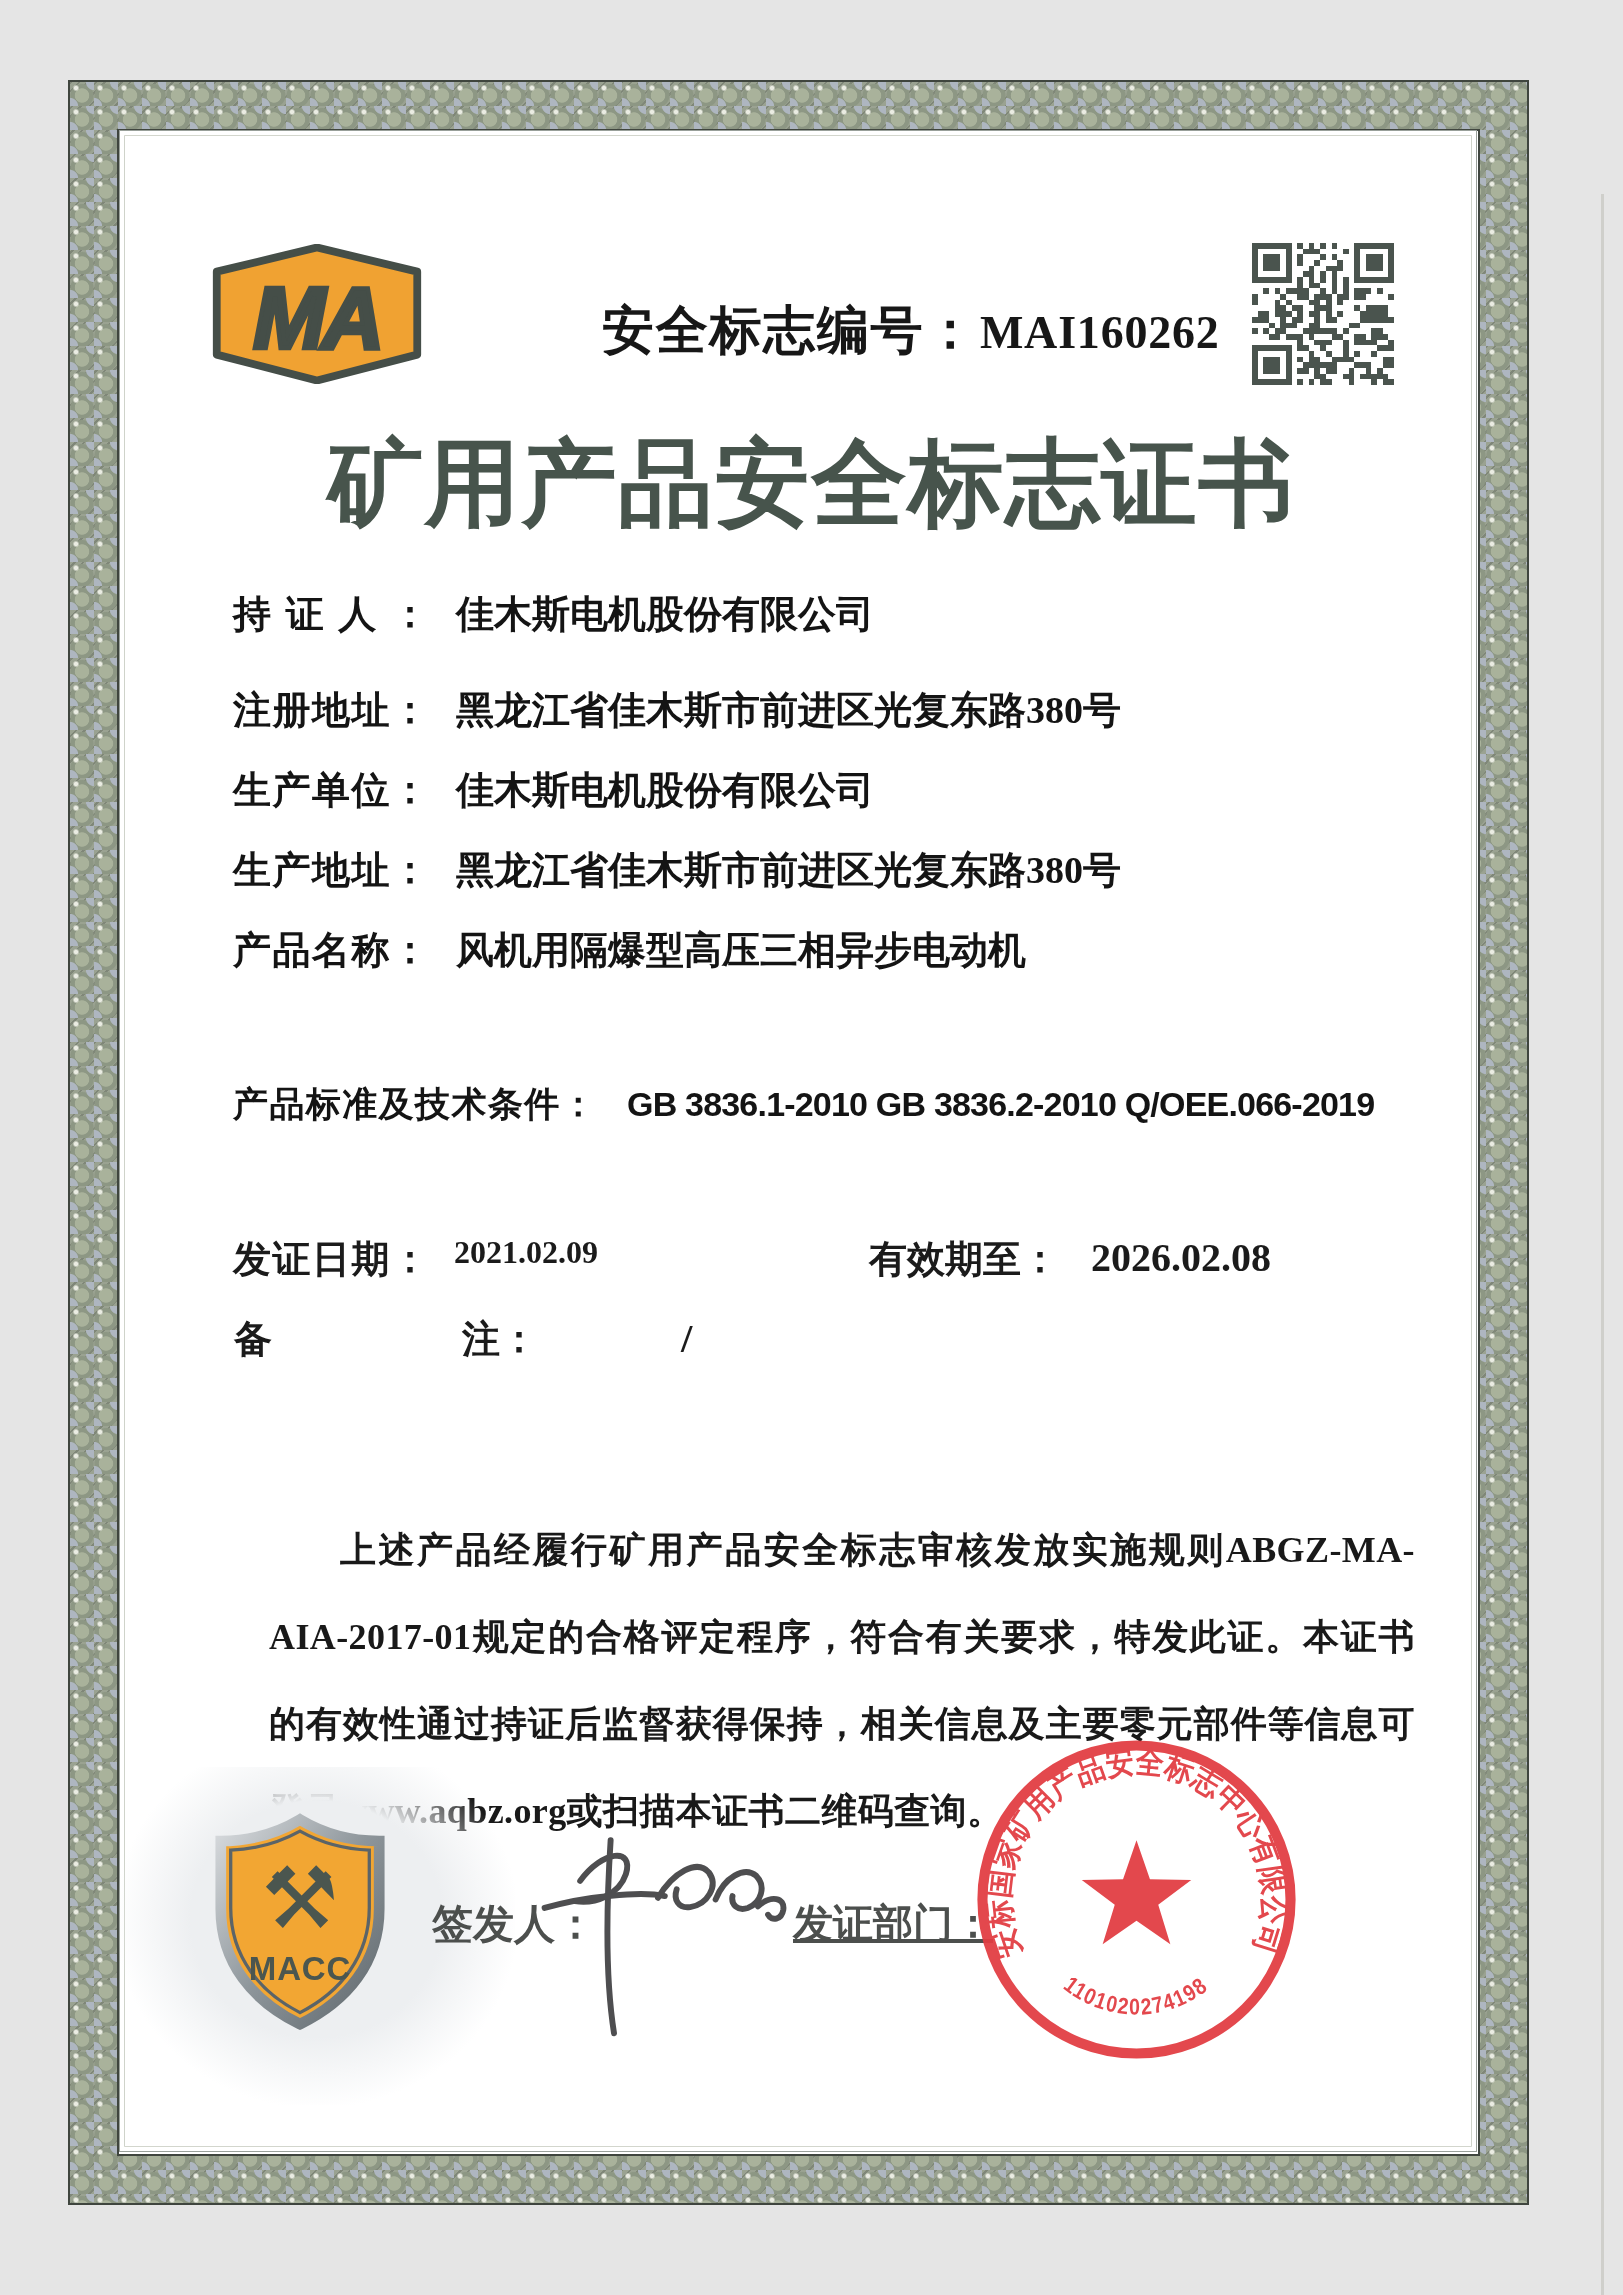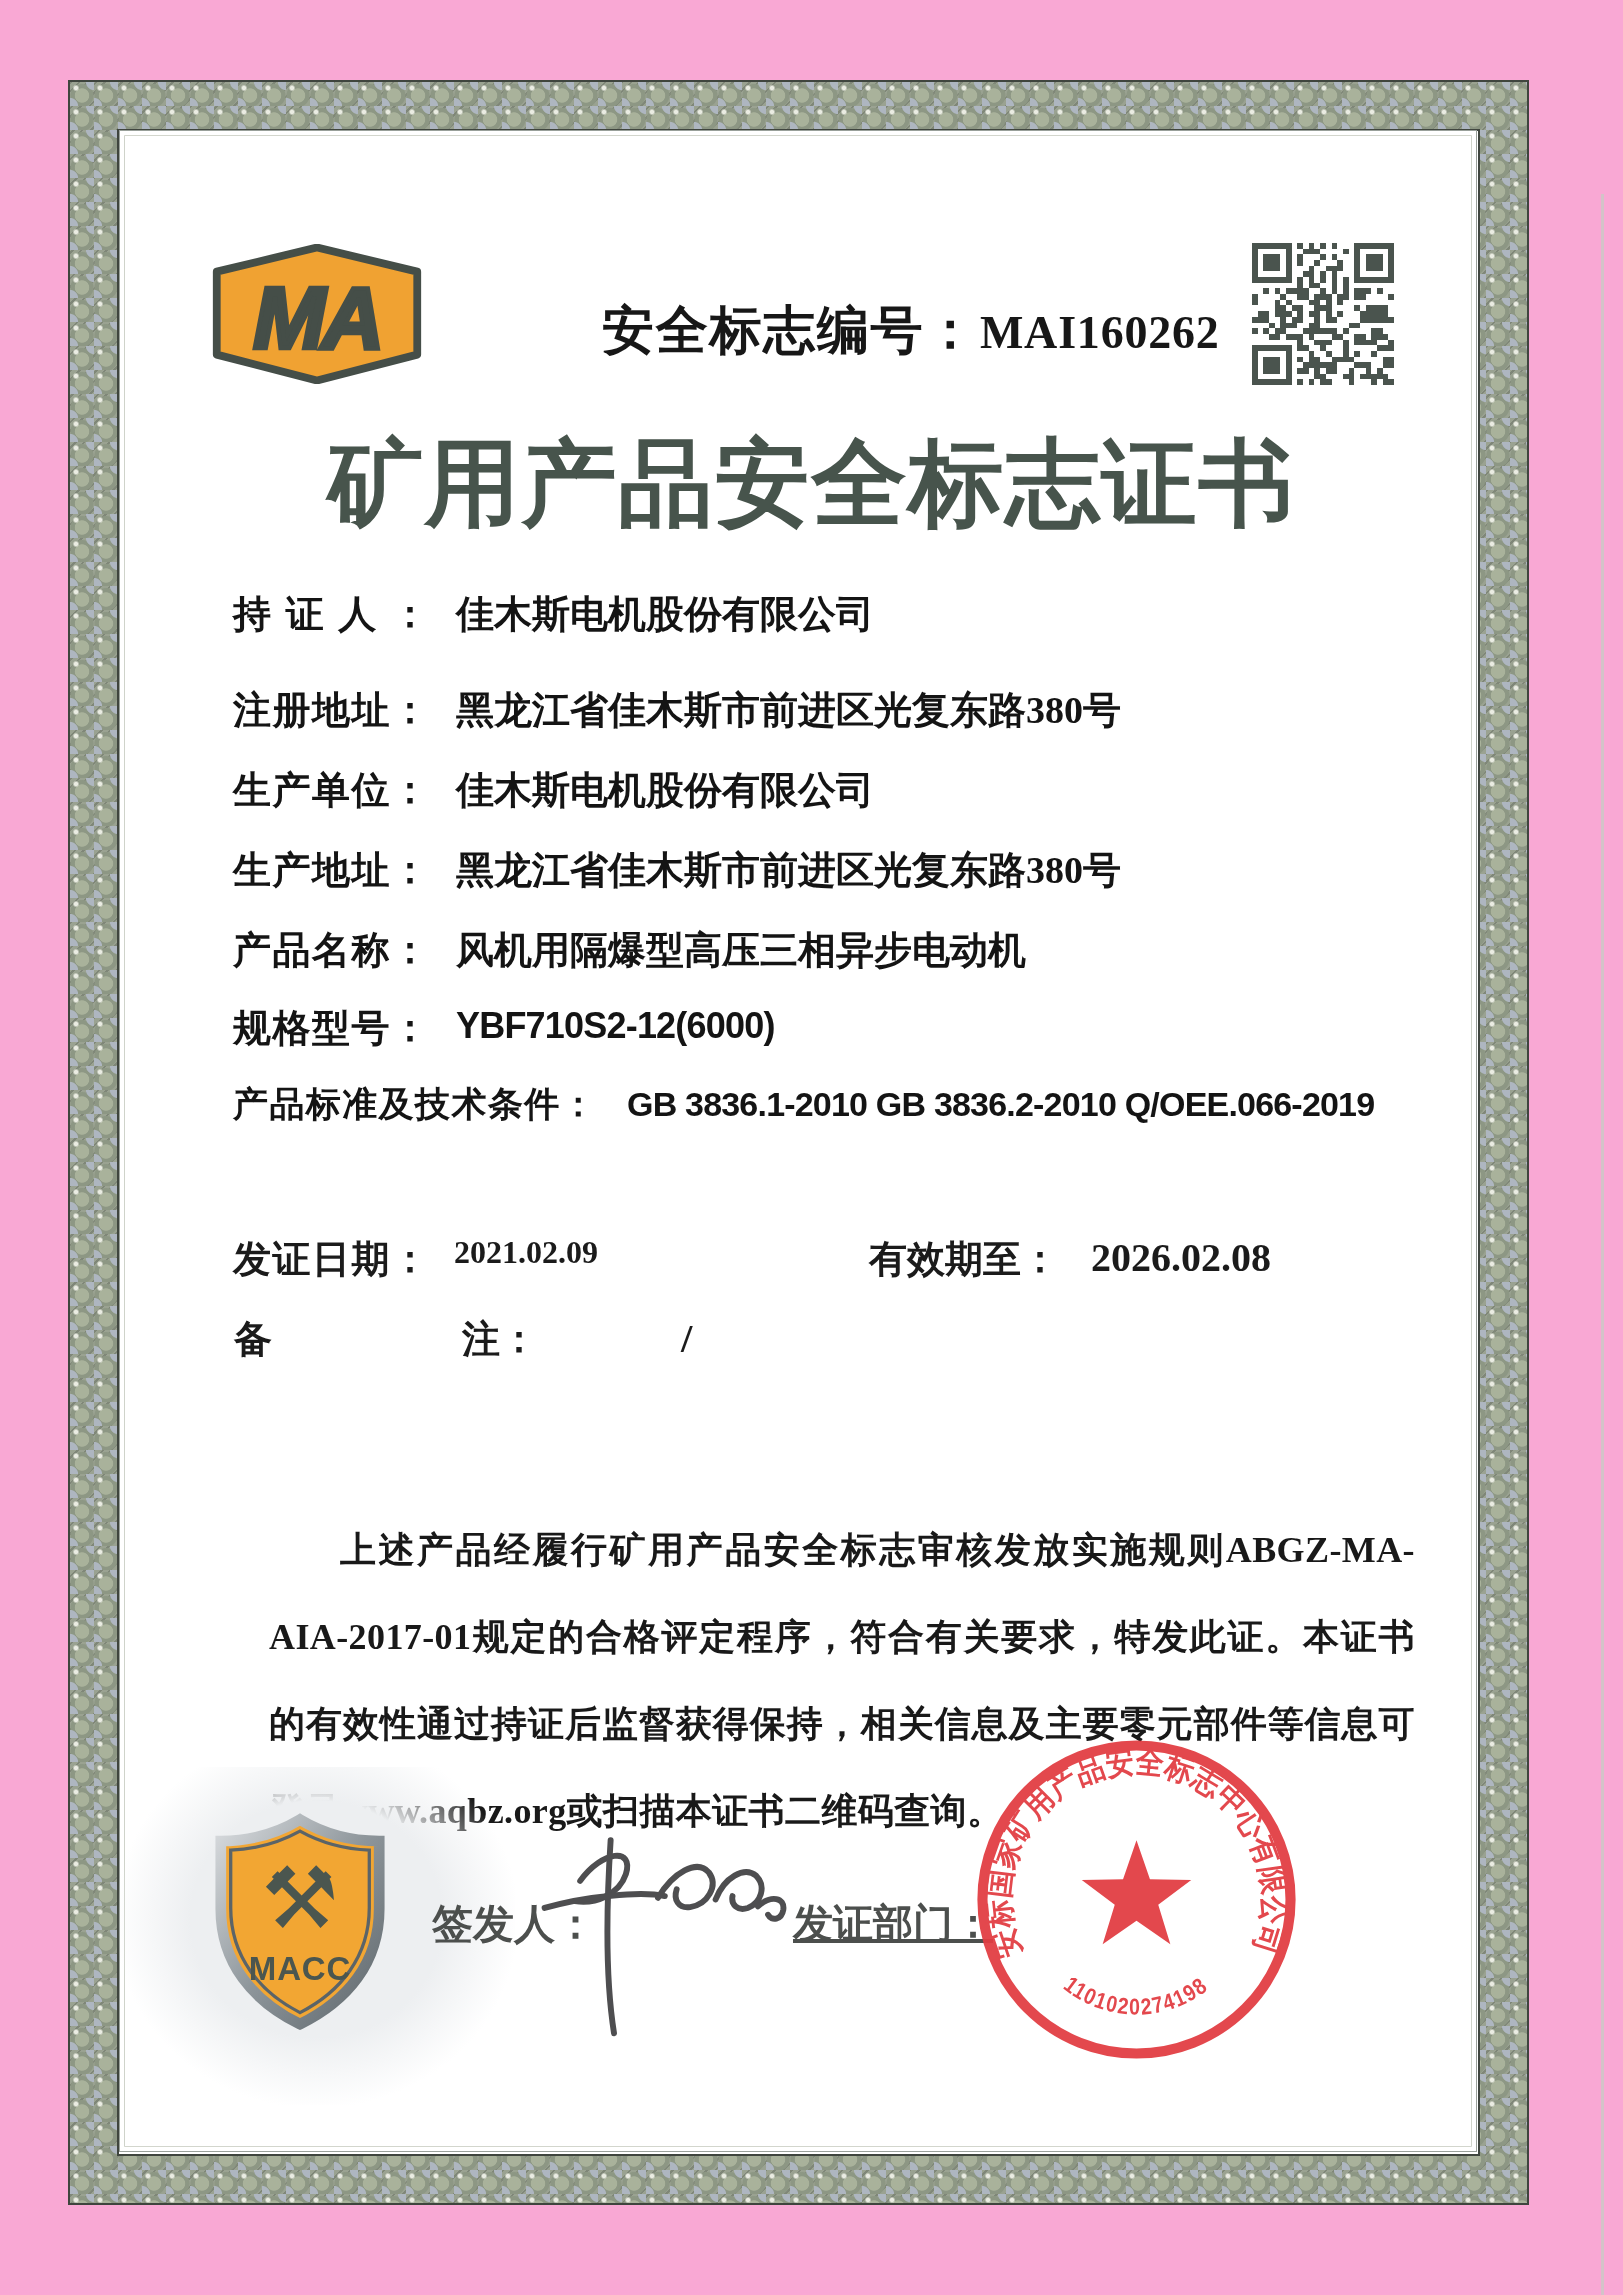--- a/index.html
+++ b/index.html
@@ -1,16 +1,16 @@
 <!DOCTYPE html>
 <html style="font-size:13.5px"><head>
 <meta charset="utf-8">
 <style>
   html,body{margin:0;padding:0;background:#ffffff;}
-  .page{position:relative;width:1623px;height:2295px;background:#f9a8d4;overflow:hidden;
+  .page{position:relative;width:1623px;height:2295px;background:#e5e5e5;overflow:hidden;
         font-family:"Liberation Serif","DejaVu Serif",serif;color:#1b1b1b;}
 
   
   .band{position:absolute;left:68px;top:80px;width:1461px;height:2125px;box-sizing:border-box;
         border:2.5px solid #3f453e;
         background-color:#9aa291;
         background-image:
           radial-gradient(circle at 6px 6px, rgba(250,250,242,.85) 0 1.7px, rgba(250,250,242,0) 3.4px),
           radial-gradient(circle at 0px 24px, #aeb6c0 0 7.6px, rgba(174,182,192,0) 8.5px),
           radial-gradient(circle at 24px 0px, #aeb6c0 0 7.6px, rgba(174,182,192,0) 8.5px),
@@ -316,22 +316,20 @@
   <div class="row" style="top:589px">
     <span class="lbl">持证人：</span><span class="val">佳木斯电机股份有限公司</span></div>
   <div class="row" style="top:685px">
     <span class="lbl">注册地址：</span><span class="val">黑龙江省佳木斯市前进区光复东路380号</span></div>
   <div class="row" style="top:765px">
     <span class="lbl">生产单位：</span><span class="val">佳木斯电机股份有限公司</span></div>
   <div class="row" style="top:845px">
     <span class="lbl">生产地址：</span><span class="val">黑龙江省佳木斯市前进区光复东路380号</span></div>
   <div class="row" style="top:925px">
     <span class="lbl">产品名称：</span><span class="val">风机用隔爆型高压三相异步电动机</span></div>
-  <div class="row" style="top:1003px">
-    <span class="lbl">规格型号：</span><span class="val val-sans">YBF710S2-12(6000)</span></div>
   <div class="row row-std" style="top:1081px">
     <span class="lbl">产品标准及技术条件：</span><span class="val">GB 3836.1-2010  GB 3836.2-2010  Q/OEE.066-2019</span></div>
 
   <div class="dates">
     <span class="d-l1">发证日期：</span>
     <span class="d-v1">2021.02.09</span>
     <span class="d-l2">有效期至：</span>
     <span class="d-v2">2026.02.08</span>
   </div>
 

